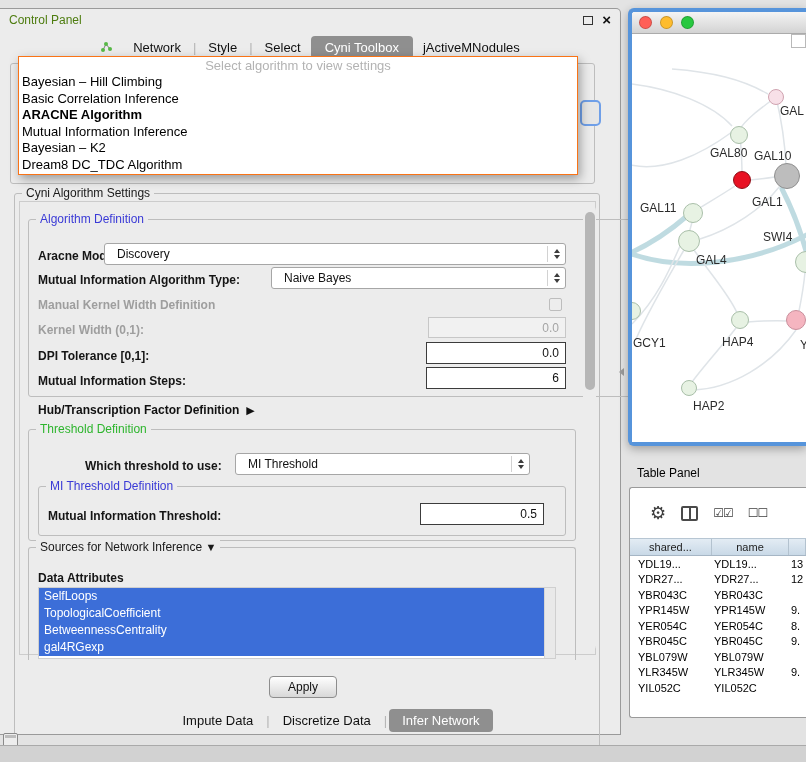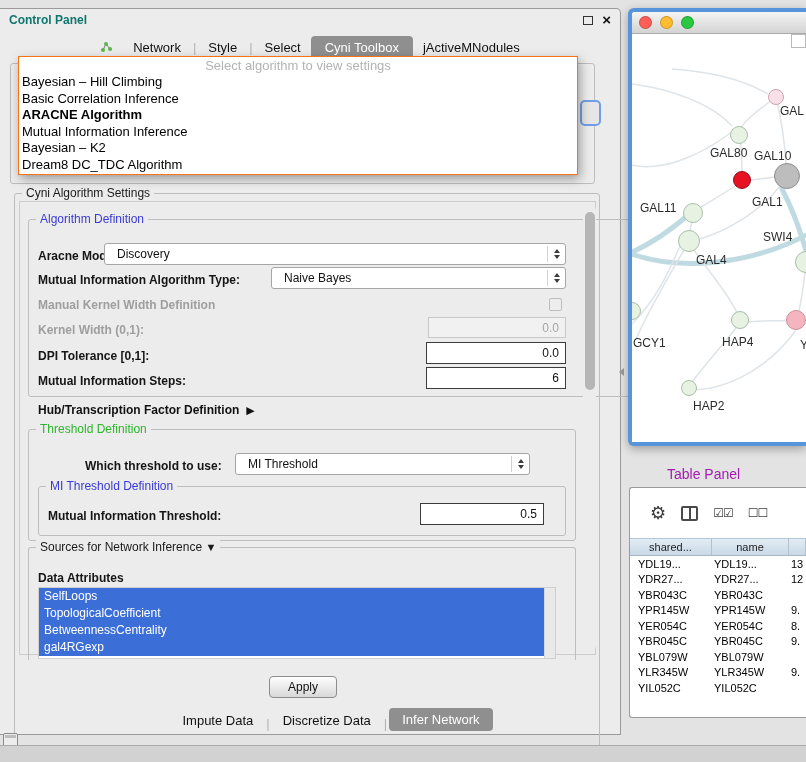--- a/index.html
+++ b/index.html
@@ -10,21 +10,21 @@
     font-family:"Liberation Sans", sans-serif;
     color:#111;
   }
   
   .control-panel {
     position:absolute; left:0; top:8px; width:621px; height:727px;
     background:#ececec; border:1px solid #9a9a9a; border-left:none;
     border-radius:0 5px 0 0;
   }
   .cp-titlebar { position:absolute; left:0; top:0; right:0; height:22px; display:flex; align-items:center; padding:0 9px; }
-  .cp-title { flex:1; font-size:12px; color:#0f766e;font-weight:bold; }
+  .cp-title { flex:1; font-size:12px; color:#4d7c0f; }
   .float-btn { width:10px; height:9px; border:1px solid #333; margin-right:9px; background:transparent; }
   .close-btn { font-size:15px; font-weight:bold; color:#111; line-height:14px; }
   .cp-tabs { position:absolute; left:0; right:0; top:26px; height:24px; display:flex; align-items:center; justify-content:center; font-size:13px; }
   .cp-tab { padding:3px 10px; display:flex; align-items:center; gap:21px; border-radius:4px; color:#111; }
   .cp-tab.active { background:#8f8f8f; color:#fff; padding:4px 14px; }
   .tab-sep { color:#b4b4b4; padding:0 2px; }
   
   .groupbox { position:absolute; border:1px solid #bdbdbd; border-radius:3px; }
   .gb-title { position:absolute; top:-8px; left:7px; background:#ececec; padding:0 4px; font-size:12px; white-space:nowrap; }
   .t-black { color:#1a1a1a; }
@@ -55,38 +55,38 @@
   .tri-down { width:0; height:0; border-left:3.5px solid transparent; border-right:3.5px solid transparent; border-top:4px solid #3c3c3c; }
   .tfield { position:absolute; height:22px; background:#fff; border:1px solid #3c3c3c; font-size:12px; display:flex; align-items:center; justify-content:flex-end; padding:0 6px; }
   .tfield.disabled { background:#f1f1f1; border:1px solid #c7c7c7; color:#a5a5a5; height:21px; }
   .checkbox { position:absolute; width:13px; height:13px; background:#ededed; border:1px solid #bdbdbd; border-radius:2px; }
   .section-toggle { position:absolute; display:flex; align-items:center; gap:7px; font-size:12px; font-weight:bold; }
   .toggle-arrow { font-size:11px; font-weight:normal; }
   .attr-list { position:absolute; left:38px; top:578px; width:518px; height:72px; background:#fff; border:1px solid #cfcfcf; overflow:hidden; }
   .attr-item { height:17px; line-height:17px; width:calc(100% - 11px); background:#3c6ed8; color:#fff; font-size:12px; padding-left:5px; }
   .attr-scroll { position:absolute; right:0; top:0; width:11px; height:100%; background:#e9e9e9; border-left:1px solid #d6d6d6; }
   .apply-btn { position:absolute; left:269px; top:667px; width:68px; height:22px; background:linear-gradient(#fefefe,#d8d8d8); border:1px solid #8d8d8d; border-radius:4px; font-size:12px; display:flex; align-items:center; justify-content:center; }
-  .bottom-tabs { position:absolute; left:0; right:0; top:700px; height:22px; display:flex; align-items:flex-end; justify-content:center; font-size:13px;margin-left:44px; }
+  .bottom-tabs { position:absolute; left:0; right:0; top:700px; height:22px; display:flex; align-items:center; justify-content:center; font-size:13px;margin-left:44px; }
   .btab { padding:3px 11px; border-radius:4px; color:#111; }
   .btab.active { background:#8f8f8f; color:#fff; padding:4px 13px; }
   
   .net-window {
     position:absolute; left:628px; top:8px; width:178px; height:438px;
     background:#fff; border:4px solid #5694db; border-right:none;
     border-radius:6px 0 0 6px; box-shadow:0 3px 10px rgba(0,0,0,.3);
   }
   .net-titlebar { height:22px; background:linear-gradient(#f4f4f4,#d3d3d3); border-bottom:1px solid #ababab; display:flex; align-items:center; padding:0 7px; gap:8px; border-radius:3px 0 0 0; }
   .traffic { width:13px; height:13px; border-radius:50%; border:1px solid rgba(0,0,0,.2); }
   .net-content { position:relative; width:100%; height:calc(100% - 22px); overflow:hidden; background:#fff; }
   .net-edges { position:absolute; left:0; top:0; }
   .net-node { position:absolute; border-radius:50%; }
   .net-label { position:absolute; font-size:12px; color:#2b2b2b; white-space:nowrap; }
   .scroll-corner { position:absolute; right:0; top:0; width:15px; height:14px; background:#fff; border:1px solid #b9b9b9; }
   
-  .table-panel-label { position:absolute; left:667px; top:466px; font-size:14px; color:#a21caf; }
+  .table-panel-label { position:absolute; left:637px; top:466px; font-size:12px; color:#000000; }
   .table-window { position:absolute; left:629px; top:487px; width:177px; height:231px; background:#fff; border:1px solid #9a9a9a; border-right:none; border-radius:3px 0 0 3px; overflow:hidden; }
   .tp-toolbar { height:50px; display:flex; align-items:center; gap:15px; padding:0 0 0 20px; }
   .tp-icon { color:#3d3d3d; display:inline-flex; align-items:center; }
   .gear-glyph { font-size:18px; }
   .colwidget { width:17px; height:15px; border:2px solid #4a4a4a; border-radius:2px; position:relative; }
   .colwidget::before { content:""; position:absolute; left:5.5px; top:0; bottom:0; width:2px; background:#4a4a4a; }
   .pair i { font-style:normal; font-size:12px; letter-spacing:-1px; }
   .tp-header { display:flex; height:18px; background:linear-gradient(#e3ecf4,#c9d9e7); border-top:1px solid #b7c6d3; border-bottom:1px solid #a6b6c5; }
   .tp-hcell { font-size:11px; color:#1d1d1d; display:flex; align-items:center; justify-content:center; border-right:1px solid #b3c2cf; overflow:hidden; white-space:nowrap; }
   .tp-hcell.c1 { width:82px; } .tp-hcell.c2 { width:77px; } .tp-hcell.c3 { flex:1; }

